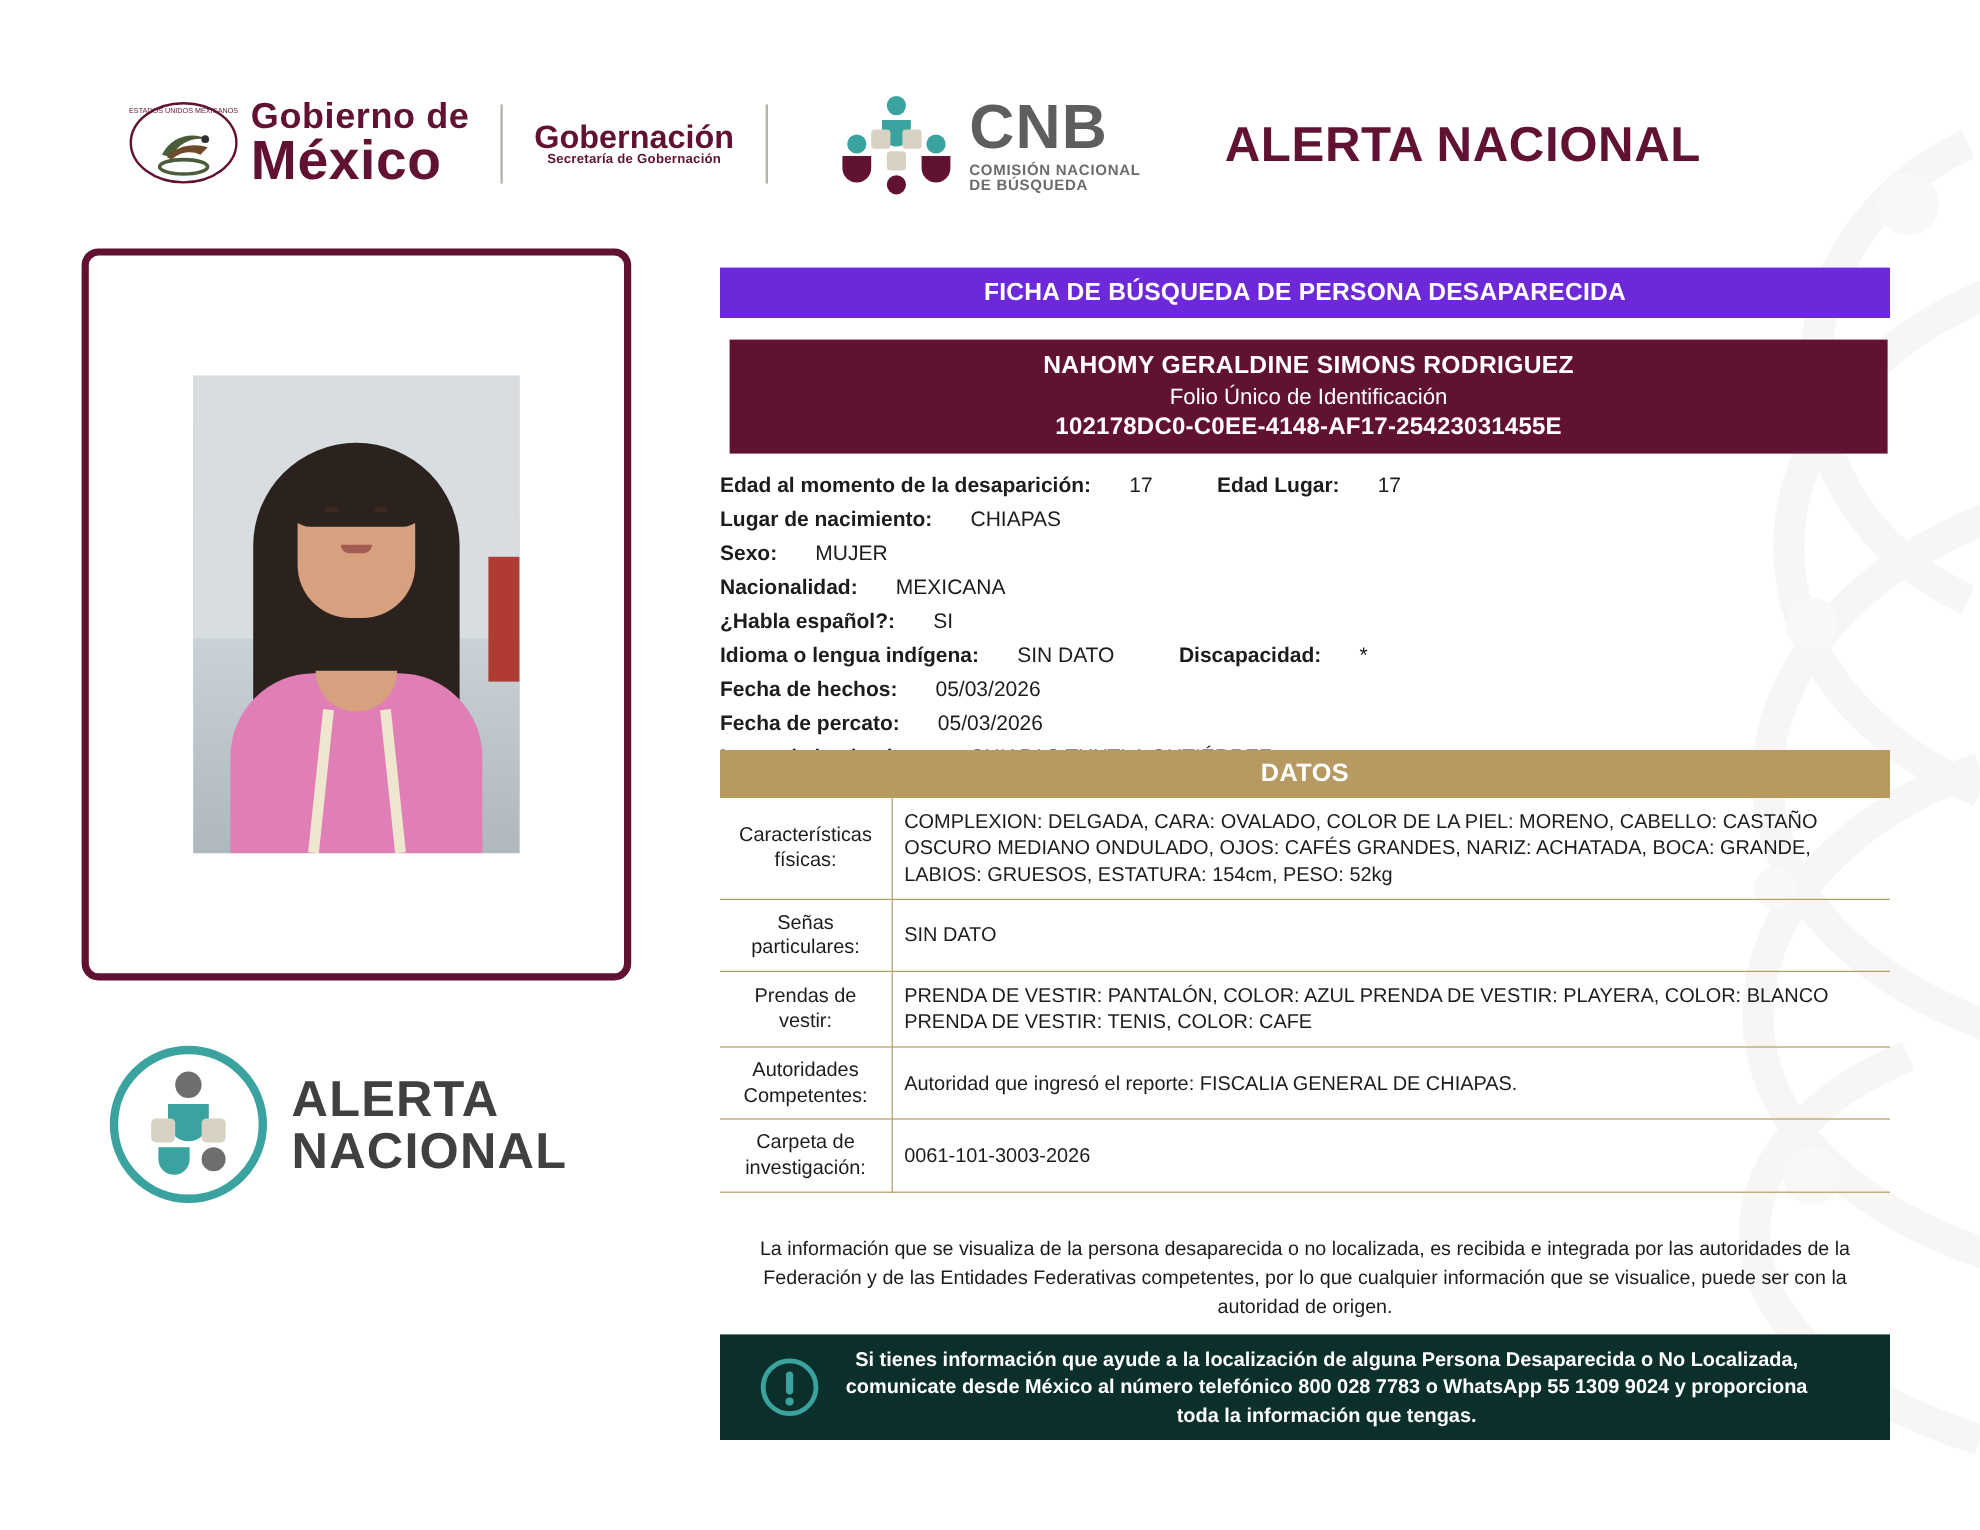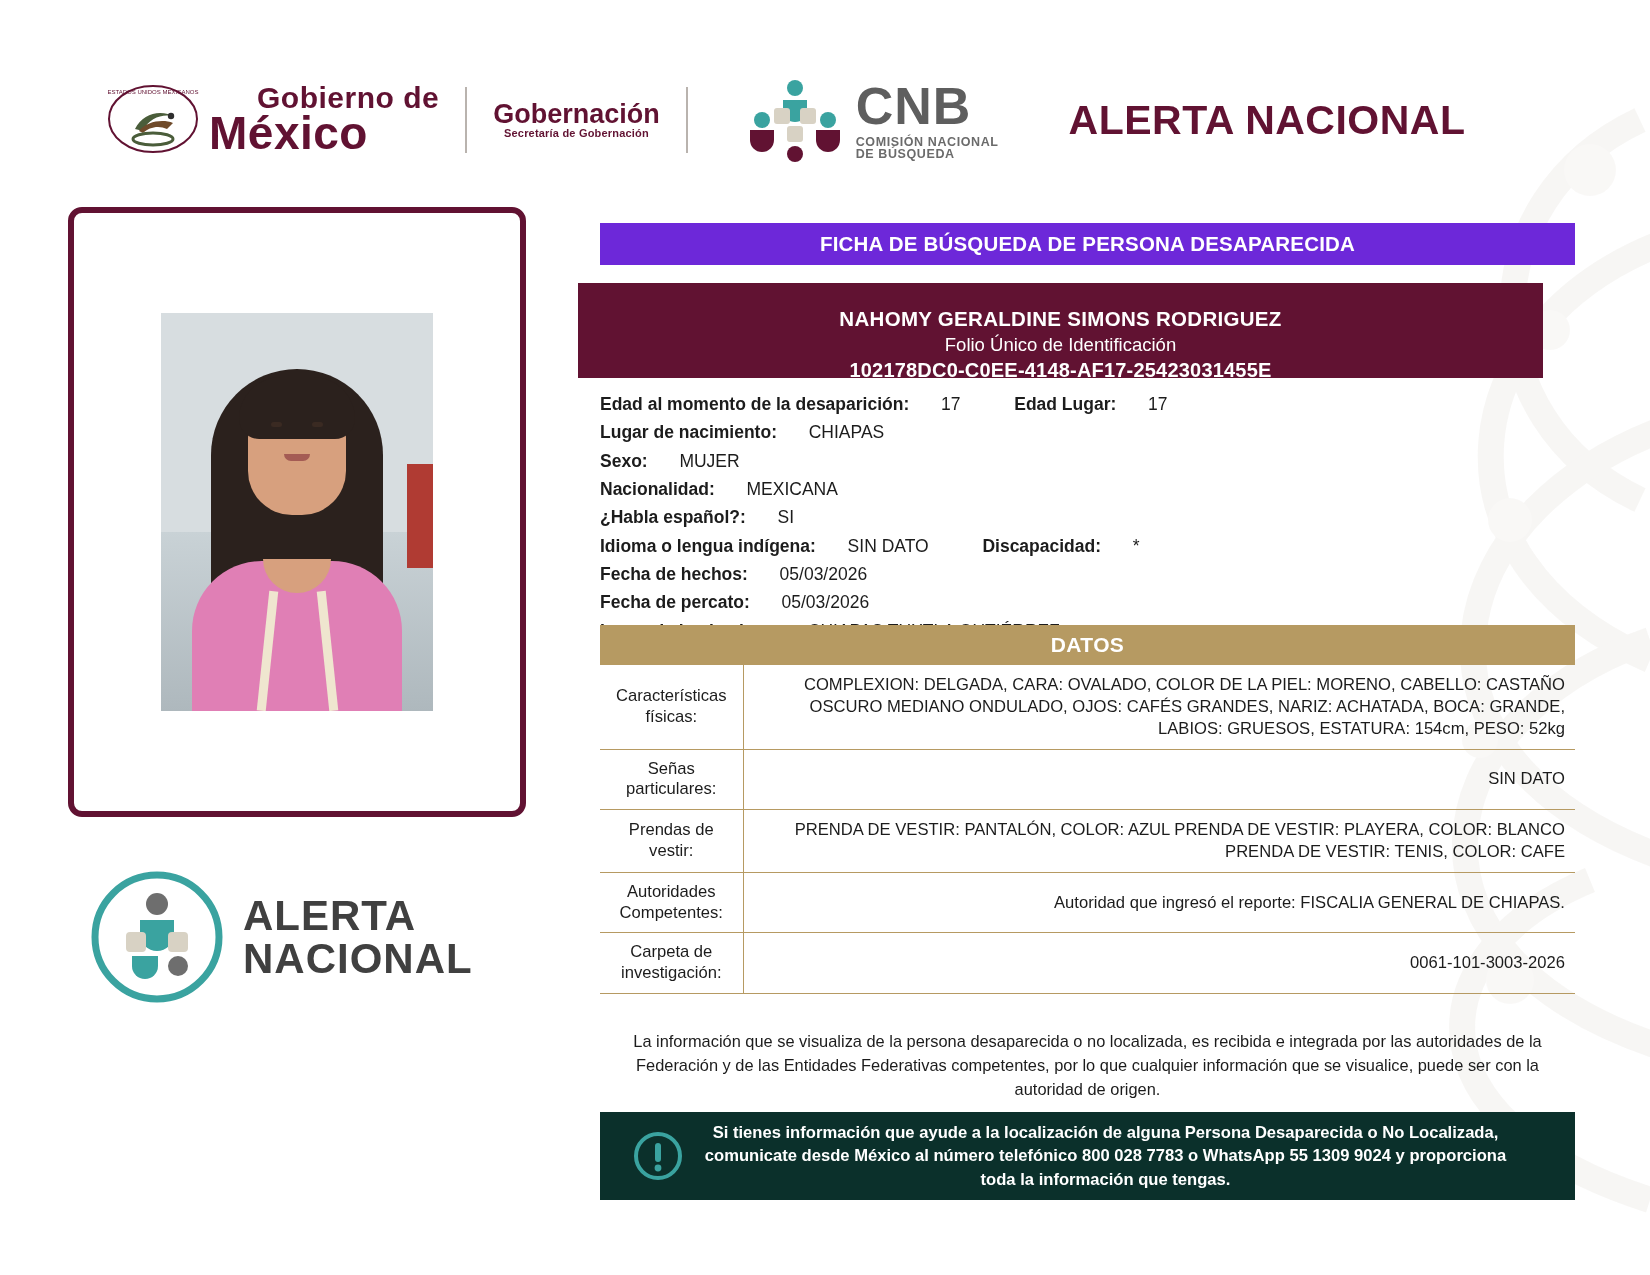--- a/index.html
+++ b/index.html
@@ -39,21 +39,20 @@
     margin-right: 8px;
   }
   .gob-text {
     line-height: 0.95;
     color: #611232;
   }
   .gob-text .l1 {
     font-size: 30px;
     font-weight: bold;
     letter-spacing: .5px;
-    margin-left: 48px;
   }
   .gob-text .l2 {
     font-size: 46px;
     font-weight: bold;
     letter-spacing: .5px;
   }
   .divider-v {
     width: 2px; height: 66px;
     background: #b9b3ae;
     margin: 0 26px;
@@ -167,26 +166,26 @@
     width: 975px; height: 42px;
     background: #6d28d9;
     color: #ffffff;
     font-size: 20.5px;
     font-weight: bold;
     display: flex; align-items: center; justify-content: center;
     letter-spacing: .2px;
   }
 
   #name-box {
-    position: absolute; left: 578px; top: 283px;
+    position: absolute; left: 608px; top: 283px;
     width: 965px; height: 95px;
     background: #611232;
     color: #ffffff;
     text-align: center;
-    padding-top: 24px;
+    padding-top: 10px;
   }
   #name-box .nm { font-size: 20.5px; font-weight: bold; letter-spacing: .3px; }
   #name-box .fo { font-size: 18.5px; margin-top: 3px; }
   #name-box .id { font-size: 20px; font-weight: bold; margin-top: 3px; letter-spacing: .2px;}
 
   #fields {
     position: absolute; left: 600px; top: 390px;
     width: 990px;
     font-size: 17.5px;
     color: #1c1c1c;
@@ -221,23 +220,23 @@
     padding: 9px 6px;
     vertical-align: middle;
   }
   #datos-table td.k {
     width: 143px;
     text-align: center;
     border-right: 1.5px solid #b69a62;
     line-height: 1.25;
   }
   #datos-table td.v {
-    text-align: right;
+    text-align: left;
     line-height: 1.32;
-    padding-left: 24px; padding-right: 10px;
+    padding-left: 10px; padding-right: 10px;
   }
 
   #disclaimer {
     position: absolute; left: 600px; top: 1030px;
     width: 975px;
     text-align: center;
     font-size: 16.4px;
     color: #1c1c1c;
     line-height: 1.45;
   }

